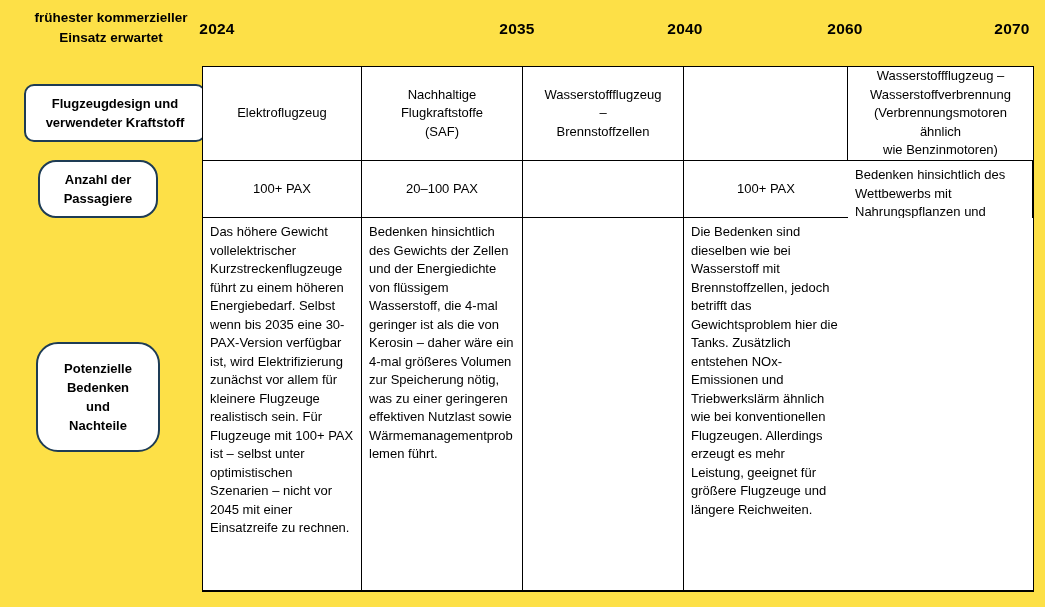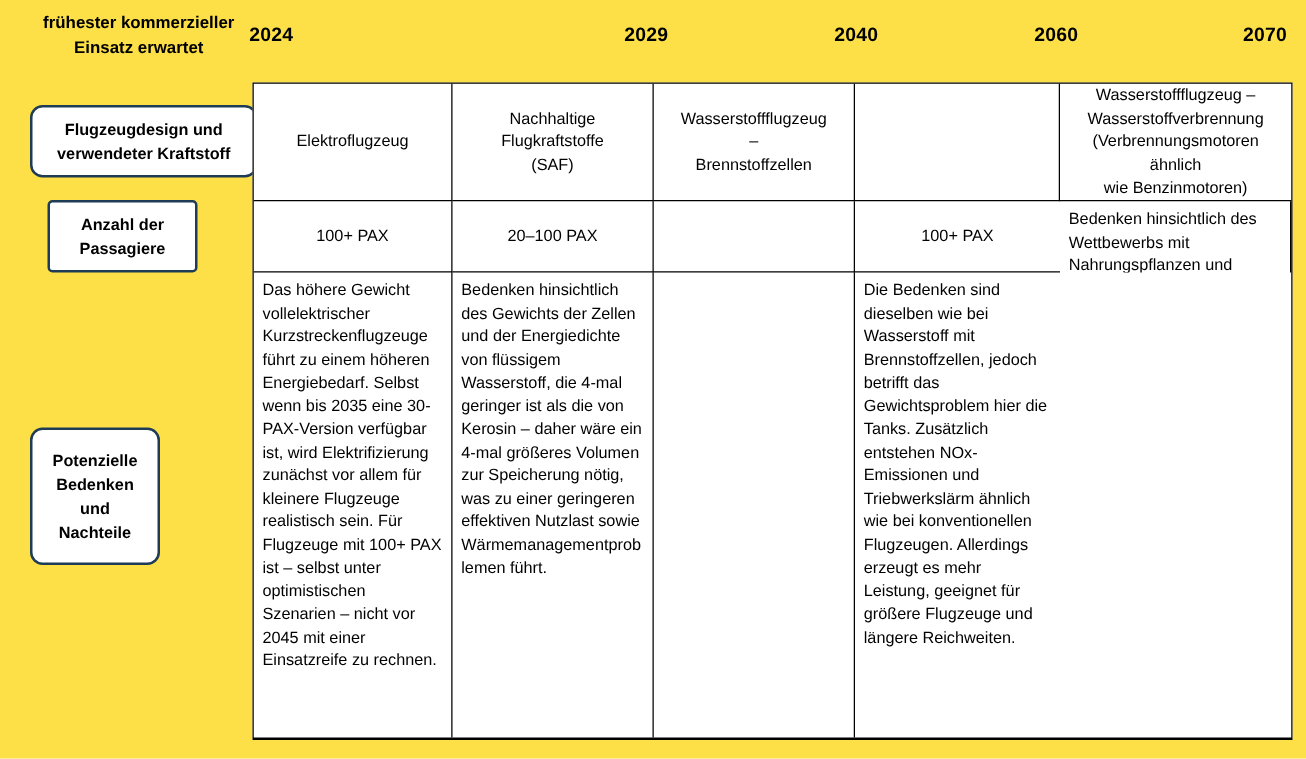--- a/index.html
+++ b/index.html
@@ -45,22 +45,22 @@
     justify-content: center;
     text-align: center;
     font-weight: bold;
     font-size: 13px;
     line-height: 19px;
     white-space: pre-line;
     box-sizing: border-box;
     padding: 2px 6px;
   }
   .rowbox-1 { left: 8px;  top: 84px;  width: 182px; height: 58px;  border-radius: 10px; margin-left: 16px; }
-  .rowbox-2 { left: 38px; top: 160px; width: 120px; height: 58px;  border-radius: 4px; }
-  .rowbox-3 { left: 24px; top: 342px; width: 104px; height: 110px; border-radius: 10px; }
+  .rowbox-2 { left: 38px; top: 160px; width: 120px; height: 58px;  border-radius: 18px; }
+  .rowbox-3 { left: 36px; top: 342px; width: 124px; height: 110px; border-radius: 22px; }
 
   
   .grid {
     position: absolute;
     left: 202px; top: 66px;
     width: 832px; height: 526px;
     box-sizing: border-box;
     border: 1.5px solid #000000;
     border-bottom-width: 2px;
     display: grid;
@@ -103,21 +103,21 @@
 </style>
 </head>
 <body>
 
 <div class="stage">
 
   <div class="corner-label">frühester kommerzieller
 Einsatz erwartet</div>
 
   <div class="year" style="left:217px">2024</div>
-  <div class="year" style="left:517px">2029</div>
+  <div class="year" style="left:517px">2035</div>
   <div class="year" style="left:685px">2040</div>
   <div class="year" style="left:845px">2060</div>
   <div class="year" style="left:1012px">2070</div>
 
   <div class="rowbox rowbox-1">Flugzeugdesign und
 verwendeter Kraftstoff</div>
   <div class="rowbox rowbox-2">Anzahl der
 Passagiere</div>
   <div class="rowbox rowbox-3">Potenzielle
 Bedenken

